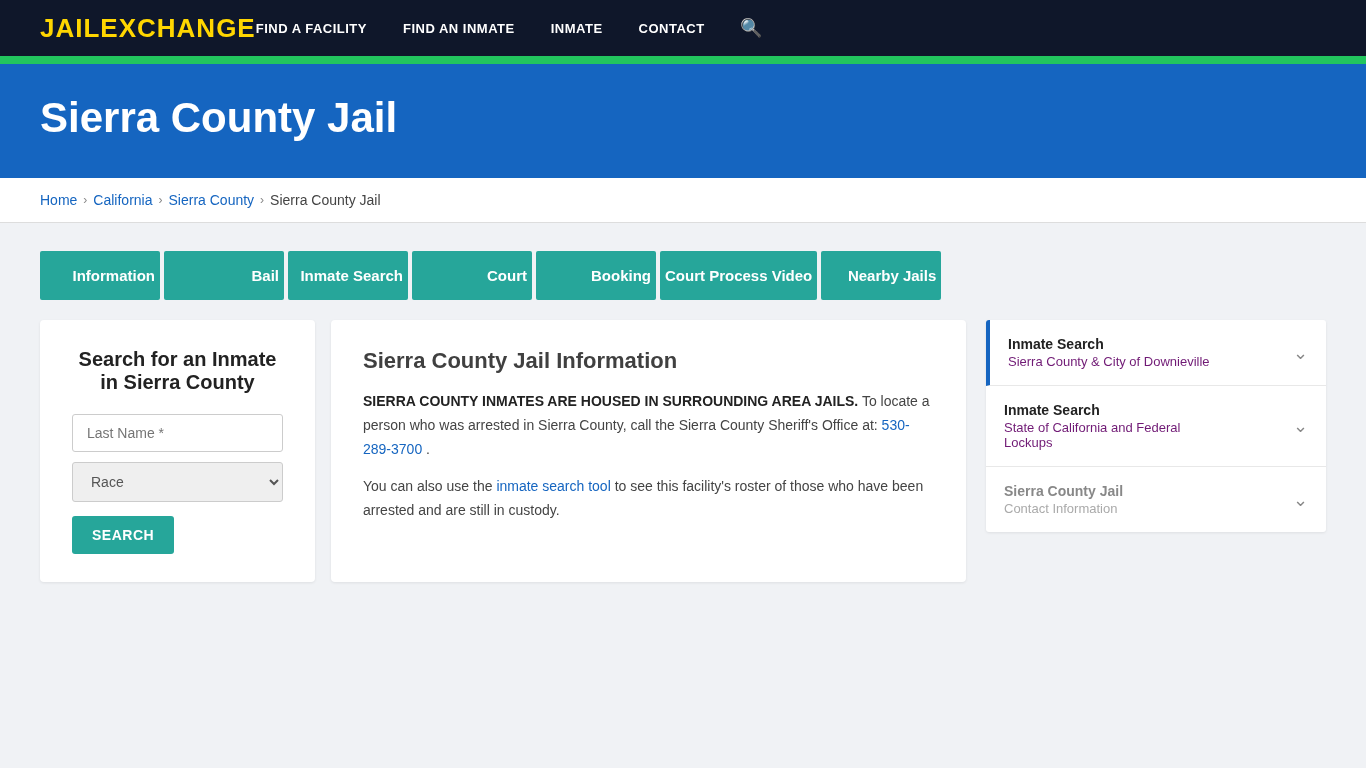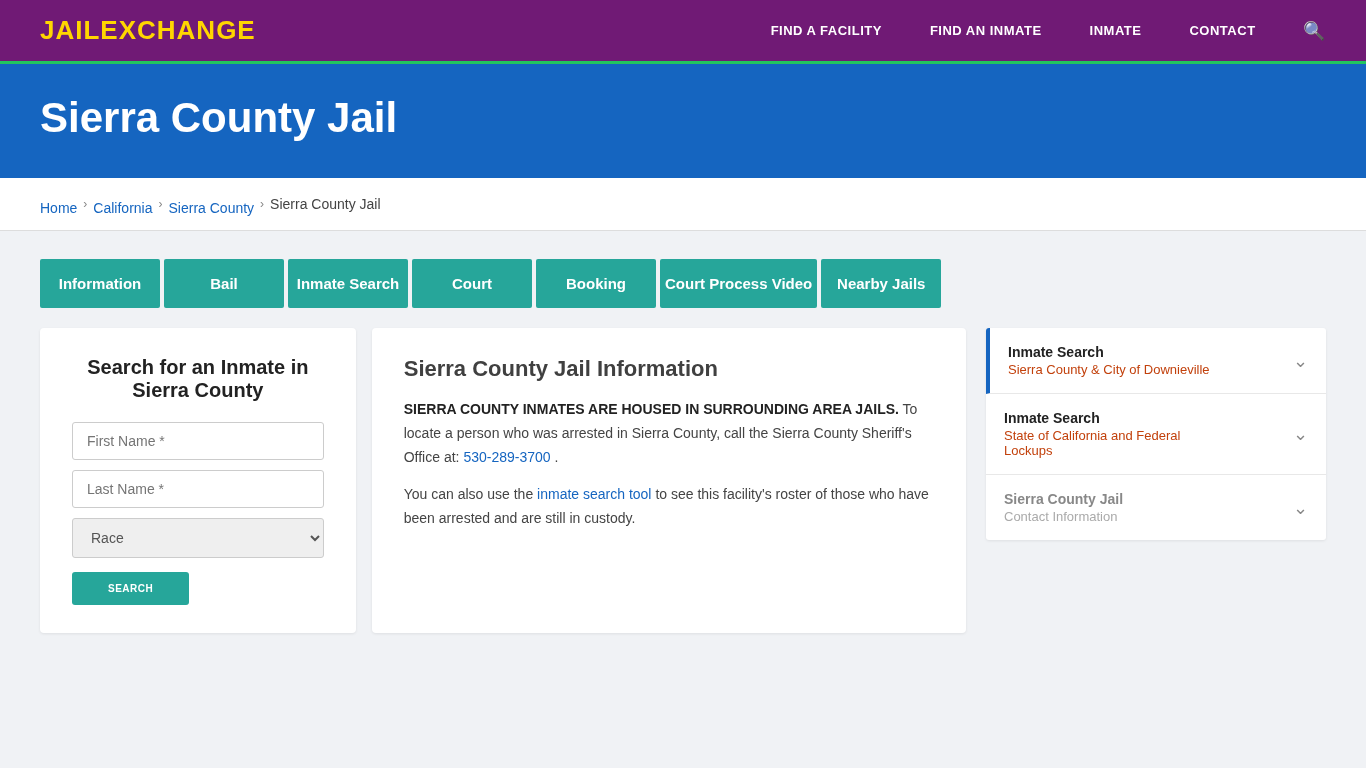--- a/index.html
+++ b/index.html
@@ -1,38 +1,37 @@
 <!DOCTYPE html>
 <html><head>
   <meta charset="utf-8">
   <style>
     * { margin: 0; padding: 0; box-sizing: border-box; }
     body { font-family: Arial, sans-serif; background: #f0f2f5; color: #333; font-size: 15px; }
 
     
     .header {
-      background: #701a75;
+      background: #0f172a;
       display: flex;
       align-items: center;
-      justify-content: space-between;
       padding: 0 40px;
       height: 64px;
-      border-bottom: 3px solid #22c55e;
+      border-bottom: 8px solid #22c55e;
     }
     .logo {
       font-size: 26px;
       font-weight: 900;
       color: #fff;
       letter-spacing: 1px;
     }
     .logo span { color: #ffd600; }
     .nav {
       display: flex;
       align-items: center;
-      gap: 48px;
+      gap: 36px;
     }
     .nav a {
       color: #fff;
       text-decoration: none;
       font-size: 13px;
       font-weight: 700;
       letter-spacing: 0.5px;
       cursor: pointer;
     }
     .search-icon-btn {
@@ -63,21 +62,20 @@
     .breadcrumb {
       display: flex;
       align-items: center;
       gap: 6px;
       font-size: 14px;
     }
     .breadcrumb a {
       color: #1565c0;
       text-decoration: none;
       cursor: pointer;
-      margin-top: 8px;
     }
     .breadcrumb .sep {
       color: #888;
       font-size: 12px;
     }
     .breadcrumb .current {
       color: #444;
     }
 
     
@@ -94,21 +92,21 @@
       background: #26a69a;
       color: #fff;
       padding: 16px 5px;
       font-size: 15px;
       font-weight: 600;
       cursor: pointer;
       border: none;
       border-radius: 2px;
       transition: background 0.2s;
       min-width: 120px;
-      text-align: center;
+      text-align: right;
     }
 
     
     .main-content {
       background: #f0f2f5;
       padding: 20px 40px 40px 40px;
       display: flex;
       gap: 20px;
       align-items: flex-start;
     }
@@ -151,22 +149,22 @@
     }
     .input-first { flex: 1.2; min-width: 140px; }
     .input-last { flex: 1.2; min-width: 140px; }
     .input-age { flex: 0.8; min-width: 80px; }
     .input-race { flex: 1; min-width: 120px; }
     .search-btn {
       background: #26a69a;
       color: #fff;
       border: none;
       border-radius: 3px;
-      padding: 11px 36px;
-      font-size: 10px;
+      padding: 11px 20px;
+      font-size: 14px;
       font-weight: 700;
       cursor: pointer;
       letter-spacing: 0.5px;
     }
 
     
     .info-card {
       background: #fff;
       border-radius: 4px;
       padding: 28px 32px;
@@ -211,21 +209,21 @@
     }
     .sidebar-item:last-child { border-bottom: none; }
     .sidebar-item-left { display: flex; flex-direction: column; gap: 2px; }
     .sidebar-item-title {
       font-size: 14px;
       font-weight: 700;
       color: #222;
     }
     .sidebar-item-subtitle {
       font-size: 13px;
-      color: #c2410c;
+      color: #701a75;
     }
     .sidebar-item-chevron {
       color: #888;
       font-size: 18px;
     }
     .sidebar-item.highlighted {
       border-left: 4px solid #1565c0;
     }
     .sidebar-item-title.gray { color: #888; }
     .sidebar-item-subtitle.gray { color: #aaa; }
@@ -274,21 +272,20 @@
   </div>
 </div>
 
 <div class="main-content">
 
   <div class="left-panel">
 
     <div class="search-card">
       <h2>Search for an Inmate in Sierra County</h2>
       <div class="search-inputs">
-        <input class="input-first" type="text" placeholder="First Name *" style="">
         <input class="input-last" type="text" placeholder="Last Name *" style="">
         <select class="input-race">
           <option>Race</option>
           <option>White</option>
           <option>Black</option>
           <option>Hispanic</option>
           <option>Asian</option>
           <option>Other</option>
         </select>
       </div>

